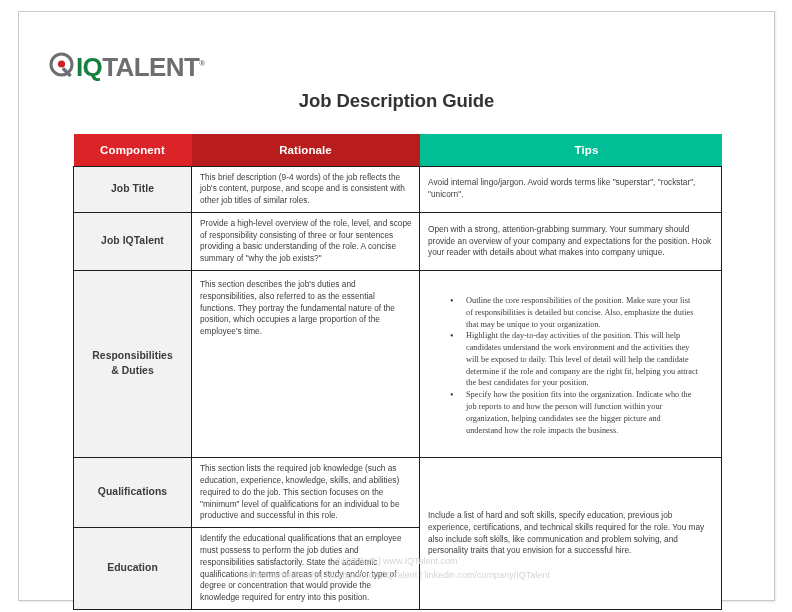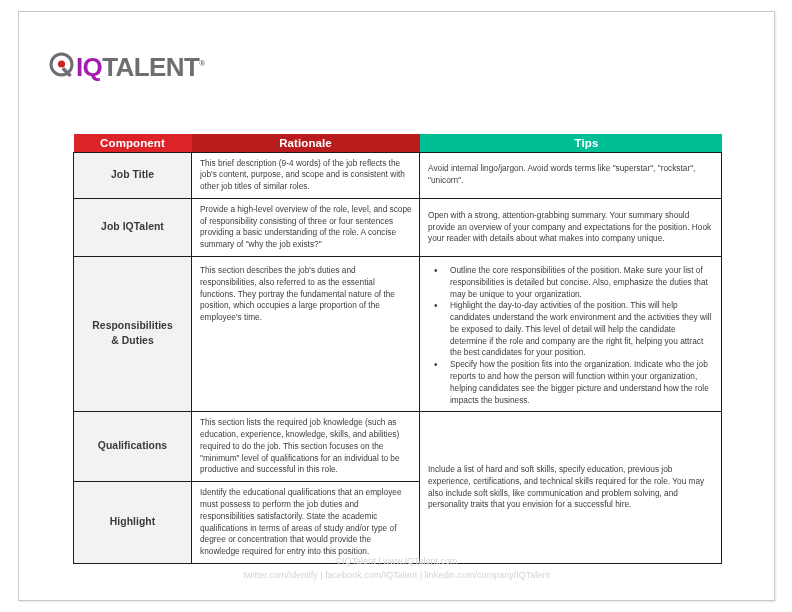--- a/index.html
+++ b/index.html
@@ -40,21 +40,21 @@
   .logo-mark { display: block; }
   .logo-word {
     font-size: 26px;
     font-weight: bold;
     letter-spacing: -0.6px;
     line-height: 1;
     margin-left: -2px;
     position: relative;
     top: 1px;
   }
-  .logo-word .iq { color: #a21caf; }
+  .logo-word .iq { color: #15803d; }
   .logo-word .talent { color: #6e6e72; text-align: center; }
   .logo-tm {
     font-size: 8px;
     color: #6e6e72;
     vertical-align: super;
     font-weight: bold;
     letter-spacing: 0;
   }
 
   
@@ -77,21 +77,21 @@
     top: 122px;
     width: 648px;
     border-collapse: collapse;
     table-layout: fixed;
   }
   .grid col.c-comp { width: 118px; }
   .grid col.c-rat  { width: 228px; }
   .grid col.c-tips { width: 302px; }
 
   .grid th {
-    height: 18px;
+    height: 32px;
     color: #ffffff;
     font-size: 11.5px;
     font-weight: bold;
     text-align: center;
     vertical-align: middle;
     letter-spacing: 0.1px;
     border: none;
   }
   .th-component { background: #dc2328; }
   .th-rationale { background: #b91c1c; }
@@ -118,22 +118,23 @@
 
   td.body-cell {
     background: #ffffff;
     padding: 5px 7px 5px 8px;
     vertical-align: middle;
   }
   td.body-top { vertical-align: top; padding-top: 8px; }
 
   ul.tips-list {
     list-style: none;
-    margin: 0;
+    margin: 16px;
     padding: 0;
+    font-family: Liberation Serif, serif;
   }
   ul.tips-list li {
     position: relative;
     padding-left: 22px;
     margin-bottom: 0px;
   }
   ul.tips-list li:before {
     content: "\2022";
     position: absolute;
     left: 6px;
@@ -164,20 +165,21 @@
     <svg class="logo-mark" width="30" height="30" viewBox="0 0 30 30">
       <circle cx="13.5" cy="13.5" r="10.5" fill="none" stroke="#6e6e72" stroke-width="3"></circle>
       <rect x="16" y="16" width="11" height="3.4" fill="#6e6e72" transform="rotate(45 16 16)"></rect>
       <circle cx="13.5" cy="13" r="3.6" fill="#cf2027"></circle>
     </svg>
     <span class="logo-word">
       <span class="iq">IQ</span><span class="talent">TALENT</span><span class="logo-tm">®</span>
     </span>
   </div>
 
+  <div class="doc-title">Job Description Guide</div>
 
   <table class="grid">
     <colgroup>
       <col class="c-comp">
         <col class="c-rat">
         <col class="c-tips">
     </colgroup>
     <thead>
       <tr>
         <th class="th-component">Component</th>
@@ -214,21 +216,21 @@
         </td>
       </tr>
 
       <tr>
         <td class="comp-cell">Qualifications</td>
         <td class="body-cell">This section lists the required job knowledge (such as education, experience, knowledge, skills, and abilities) required to do the job. This section focuses on the "minimum" level of qualifications for an individual to be productive and successful in this role.</td>
         <td class="body-cell" rowspan="2">Include a list of hard and soft skills, specify education, previous job experience, certifications, and technical skills required for the role. You may also include soft skills, like communication and problem solving, and personality traits that you envision for a successful hire.</td>
       </tr>
 
       <tr>
-        <td class="comp-cell">Highlight</td>
+        <td class="comp-cell">Education</td>
         <td class="body-cell">Identify the educational qualifications that an employee must possess to perform the job duties and responsibilities satisfactorily. State the academic qualifications in terms of areas of study and/or type of degree or concentration that would provide the knowledge required for entry into this position.</td>
       </tr>
 
     </tbody>
   </table>
 
   <div class="footer">
     <div>©IQTalent | www.IQTalent.com</div>
     <div>twitter.com/Identify | facebook.com/IQTalent | linkedin.com/company/IQTalent</div>
   </div>

